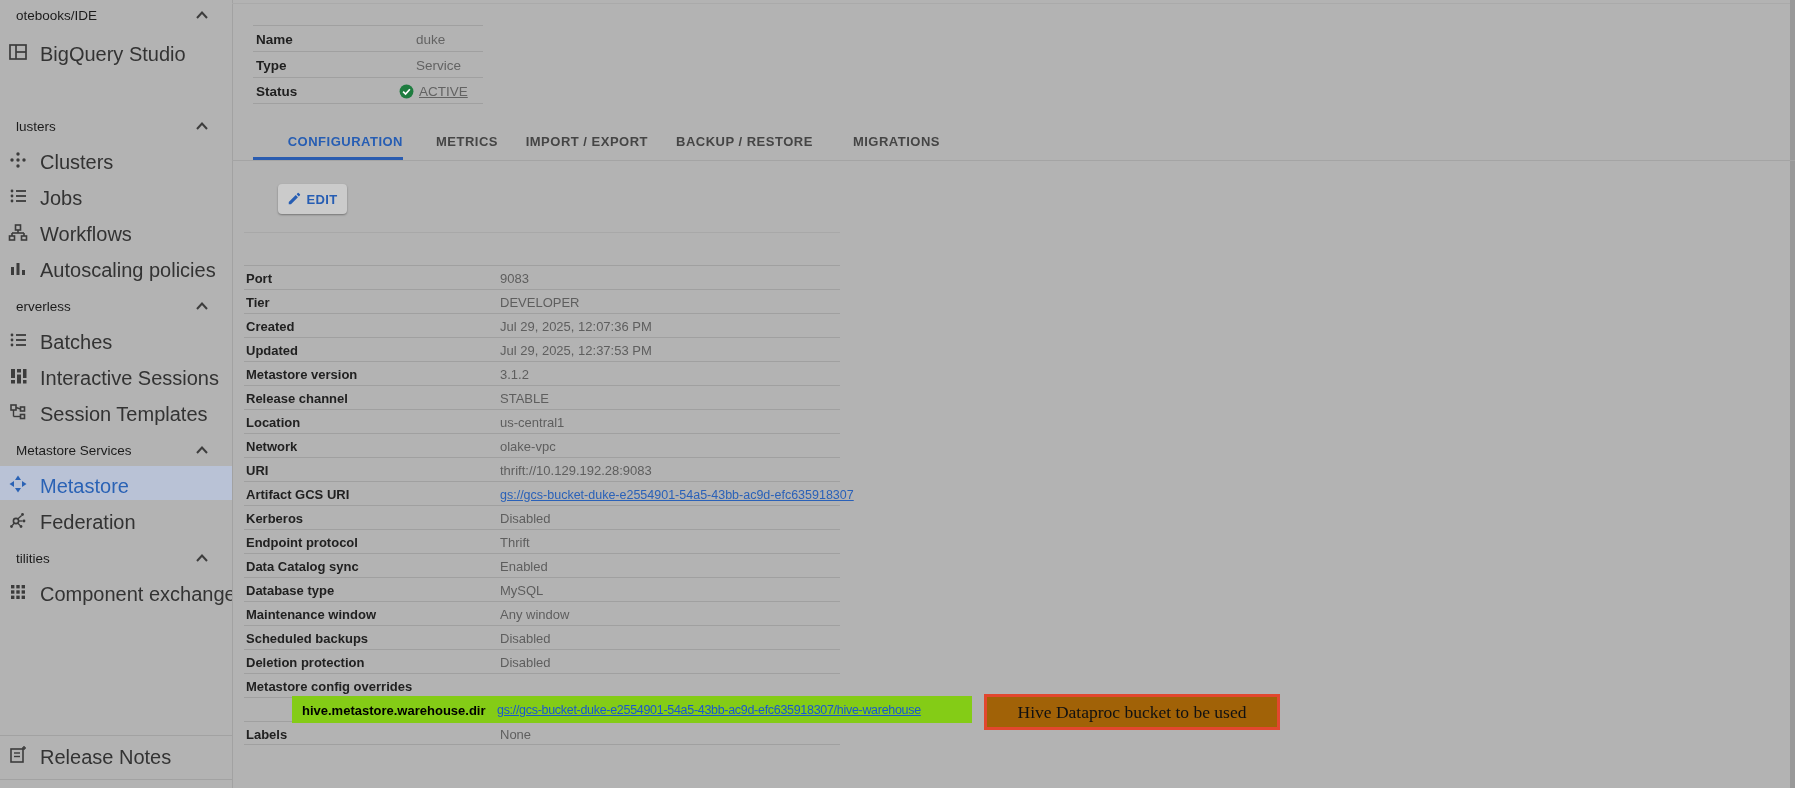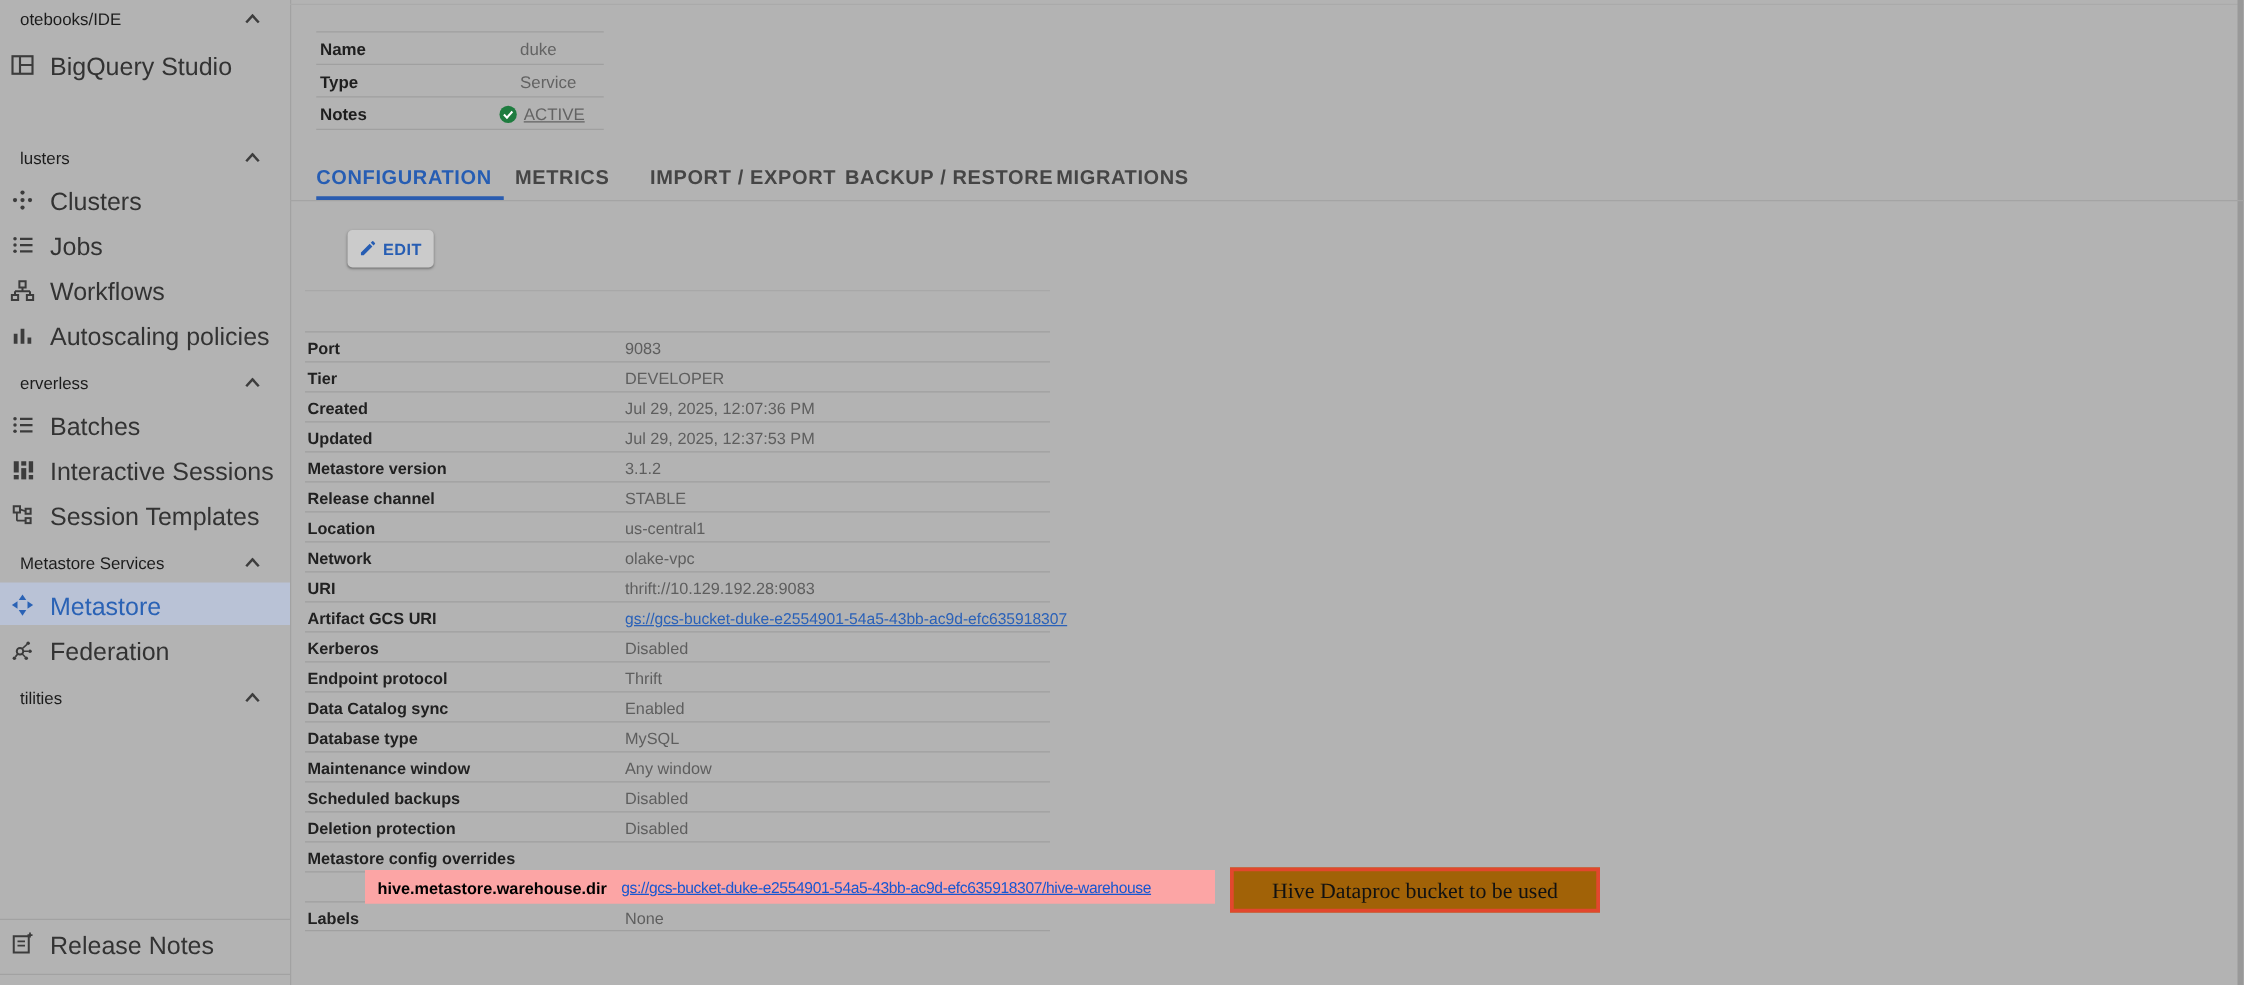--- a/index.html
+++ b/index.html
@@ -26,39 +26,39 @@
   #header-table{position:absolute;left:253px;top:25px;width:230px;}
   .hrow{position:relative;height:25px;border-top:1px solid #a0a0a0;}
   .hrow:last-child{border-bottom:1px solid #a0a0a0;}
   .hlabel{position:absolute;left:3px;top:6px;font-size:13.5px;font-weight:700;color:#1f1f1f;}
   .hvalue{position:absolute;left:163px;top:6px;font-size:13.5px;color:#636363;white-space:nowrap;}
   #status-value{display:flex;align-items:center;gap:5px;left:146px;text-decoration:underline;}
   #status-check{width:15px;height:15px;flex:none;}
 
   
   #tabs-line{position:absolute;left:232px;top:160px;width:1563px;border-top:1px solid #a4a4a4;}
-  .tab{position:absolute;top:134px;height:24px;font-size:16px;font-weight:700;letter-spacing:.5px;color:#454545;text-align:left;cursor:pointer;white-space:nowrap;}
+  .tab{position:absolute;top:134px;height:24px;font-size:13px;font-weight:700;letter-spacing:.5px;color:#454545;text-align:right;cursor:pointer;white-space:nowrap;}
   .tab.active{color:#265db3;}
   #tab-underline{position:absolute;left:253px;top:157px;width:150px;height:3px;background:#2a5cb0;}
 
   
   #edit-button{position:absolute;left:278px;top:184px;width:69px;height:30px;background:#cbcbcb;border-radius:4px;box-shadow:0 1px 2px rgba(0,0,0,.35);display:flex;align-items:center;justify-content:center;gap:5px;cursor:pointer;}
   #edit-button span{color:#265db3;font-size:13px;font-weight:700;letter-spacing:.4px;}
 
   
   #pre-line{position:absolute;left:244px;top:232px;width:596px;border-top:1px solid #a8a8a8;}
   #details{position:absolute;left:244px;top:265px;width:596px;}
   .drow{position:relative;height:24px;border-top:1px solid #a0a0a0;box-sizing:border-box;}
   .drow:last-child{border-bottom:1px solid #a0a0a0;}
   .dlabel{position:absolute;left:2px;top:5px;font-size:13px;font-weight:700;color:#212121;white-space:nowrap;}
   .dvalue{position:absolute;left:256px;top:5px;font-size:13px;color:#5e5e5e;white-space:nowrap;}
   a.dlink{color:#2a61b8;text-decoration:underline;font-size:12.5px;cursor:pointer;}
 
   
-  #override-row{position:absolute;left:292px;top:696px;width:680px;height:27px;background:#fca5a5;z-index:3;}
+  #override-row{position:absolute;left:292px;top:696px;width:680px;height:27px;background:#84cc16;z-index:3;}
   #override-key{position:absolute;left:10px;top:7px;font-size:13px;font-weight:600;color:#000;white-space:nowrap;}
   #override-link{position:absolute;left:205px;top:7px;font-size:12.5px;letter-spacing:-.3px;color:#1957d0;text-decoration:underline;white-space:nowrap;cursor:pointer;}
 
   
   #annotation-box{position:absolute;left:984px;top:694px;width:290px;height:30px;background:#a16207;border:3px solid #e2472e;z-index:3;display:flex;align-items:center;justify-content:center;}
   #annotation-box span{font-family:"Liberation Serif",serif;font-size:17.5px;color:#111;white-space:nowrap;}
 
   svg{display:block;}
 </style>
 </head>
@@ -232,20 +232,36 @@
       <span class="nlabel">Federation</span>
     </div>
 
     <div class="nav-section" style="top:551px">
       <span class="nslabel">tilities</span>
       <svg class="chev" width="12" height="8" viewBox="0 0 12 8">
           <polyline points="1,7 6,1.5 11,7" fill="none" stroke="#3d3d3d" stroke-width="2"></polyline>
         </svg>
     </div>
 
+    <div class="nav-item" style="top:574px">
+      <span class="nicon">
+        <svg width="20" height="20" viewBox="0 0 20 20">
+            <rect x="3" y="3" width="3.4" height="3.4" fill="#3c3c3c"></rect>
+            <rect x="8.3" y="3" width="3.4" height="3.4" fill="#3c3c3c"></rect>
+            <rect x="13.6" y="3" width="3.4" height="3.4" fill="#3c3c3c"></rect>
+            <rect x="3" y="8.3" width="3.4" height="3.4" fill="#3c3c3c"></rect>
+            <rect x="8.3" y="8.3" width="3.4" height="3.4" fill="#3c3c3c"></rect>
+            <rect x="13.6" y="8.3" width="3.4" height="3.4" fill="#3c3c3c"></rect>
+            <rect x="3" y="13.6" width="3.4" height="3.4" fill="#3c3c3c"></rect>
+            <rect x="8.3" y="13.6" width="3.4" height="3.4" fill="#3c3c3c"></rect>
+            <rect x="13.6" y="13.6" width="3.4" height="3.4" fill="#3c3c3c"></rect>
+          </svg>
+      </span>
+      <span class="nlabel">Component exchange</span>
+    </div>
 
     <div id="sb-divider-top"></div>
 
     <div class="nav-item" style="top:737px">
       <span class="nicon">
         <svg width="20" height="20" viewBox="0 0 20 20">
             <rect x="3" y="4" width="12" height="13" fill="none" stroke="#3c3c3c" stroke-width="1.6"></rect>
             <line x1="6" y1="8" x2="12" y2="8" stroke="#3c3c3c" stroke-width="1.4"></line>
             <line x1="6" y1="11.5" x2="12" y2="11.5" stroke="#3c3c3c" stroke-width="1.4"></line>
             <line x1="14" y1="3" x2="18" y2="3" stroke="#3c3c3c" stroke-width="1.4"></line>
@@ -264,21 +280,21 @@
   <div id="header-table">
     <div class="hrow">
       <div class="hlabel">Name</div>
       <div class="hvalue">duke</div>
     </div>
     <div class="hrow">
       <div class="hlabel">Type</div>
       <div class="hvalue">Service</div>
     </div>
     <div class="hrow">
-      <div class="hlabel">Notes</div>
+      <div class="hlabel">Status</div>
       <div class="hvalue" id="status-value">
         <svg id="status-check" viewBox="0 0 16 16">
             <circle cx="8" cy="8" r="7.4" fill="#1e7c3f"></circle>
             <polyline points="4.4,8.2 7,10.8 11.6,5.6" fill="none" stroke="#ffffff" stroke-width="1.8"></polyline>
           </svg>
         <span>ACTIVE</span>
       </div>
     </div>
   </div>
 

